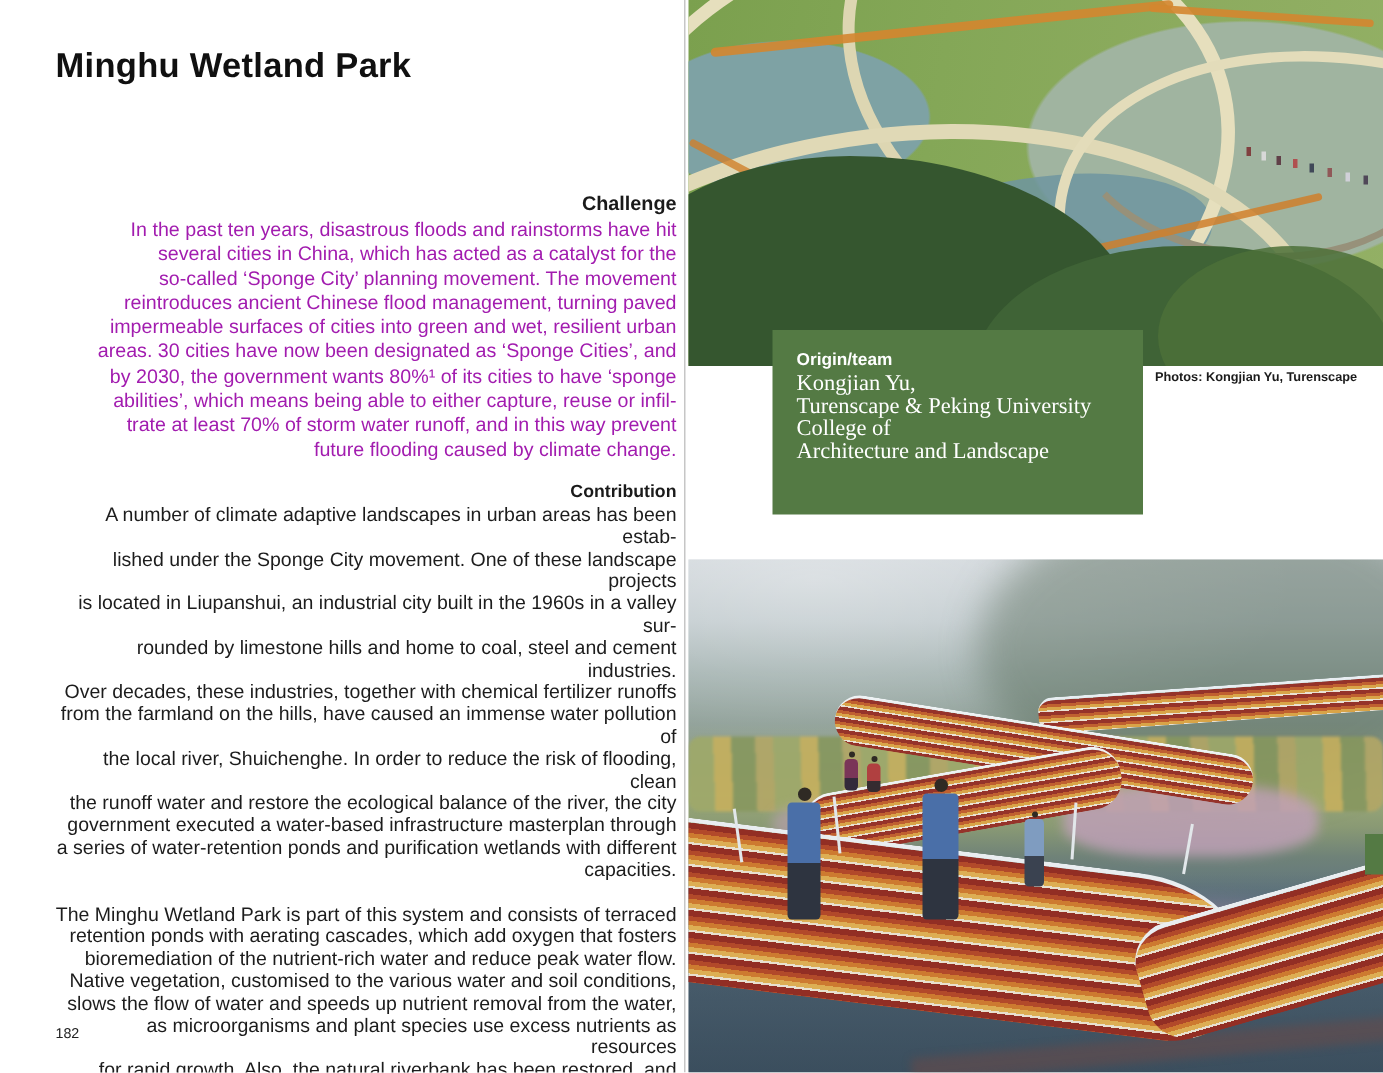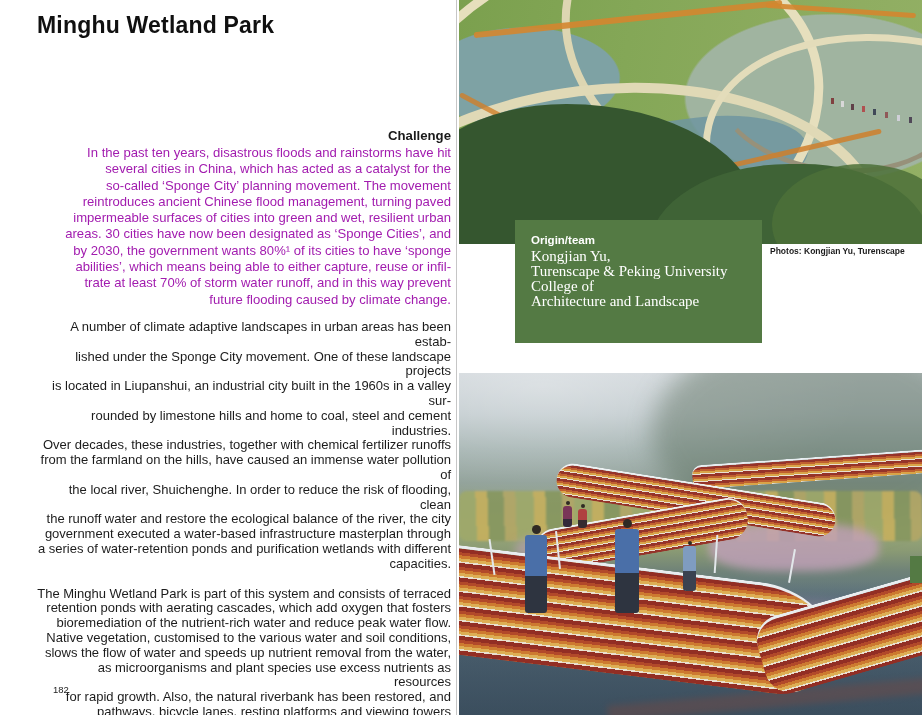--- a/index.html
+++ b/index.html
@@ -4,33 +4,33 @@
 <style>
   html,body{margin:0;padding:0;}
   body{
     width:922px;height:715px;position:relative;background:#ffffff;overflow:hidden;
     font-family:"Liberation Sans","DejaVu Sans",sans-serif;color:#1a1a1a;
   }
   .abs{position:absolute;}
   .pre{white-space:pre-line;}
 
   
-  .title-block{left:37px;top:12px;width:400px;}
+  .title-block{left:37px;top:30px;width:400px;}
   .page-title{font-size:23px;font-weight:bold;letter-spacing:.2px;color:#101010;margin:0;}
   .page-subtitle{font-size:15.5px;font-weight:normal;color:#202020;margin:4px 0 0 0;}
   .sec{left:37px;width:414px;text-align:right;}
   .sec-challenge{top:128px;}
   .sec-contribution{top:320px;}
   .sec h3{margin:0 0 2px 0;}
   .sec-challenge h3{font-size:13.2px;}
   .sec-contribution h3{font-size:11.8px;}
   .challenge-body{font-size:13.1px;line-height:16.3px;color:#a21caf;margin:0;}
   .contrib-body{font-size:13px;line-height:14.8px;color:#1c1c1c;margin:0;}
   .contrib-body.first{margin-bottom:15px;}
-  .page-number{left:37px;top:684px;font-size:9.5px;color:#222;margin-left:16px;}
+  .page-number{left:37px;top:684px;font-size:9.5px;color:#222;}
 
   
   .gutter{left:456px;top:0;width:1px;height:715px;background:#c6c6c6;}
 
   
   .photo{overflow:hidden;}
   .photo-top{left:459px;top:0;width:463px;height:244px;
     background:
       radial-gradient(ellipse 260px 150px at 80% 40%, #a0b4a0 0%, #a0b4a0 55%, rgba(160,180,160,0) 56%),
       radial-gradient(ellipse 190px 100px at 14% 32%, #7ea2a4 0%, #7ea2a4 50%, rgba(126,162,164,0) 51%),
@@ -115,20 +115,21 @@
 reintroduces ancient Chinese flood management, turning paved
 impermeable surfaces of cities into green and wet, resilient urban
 areas. 30 cities have now been designated as ‘Sponge Cities’, and
 by 2030, the government wants 80%¹ of its cities to have ‘sponge
 abilities’, which means being able to either capture, reuse or infil-
 trate at least 70% of storm water runoff, and in this way prevent
 future flooding caused by climate change.</p>
 </section>
 
 <section class="abs sec sec-contribution">
+  <h3>Contribution</h3>
   <p class="contrib-body pre first">A number of climate adaptive landscapes in urban areas has been estab-
 lished under the Sponge City movement. One of these landscape projects
 is located in Liupanshui, an industrial city built in the 1960s in a valley sur-
 rounded by limestone hills and home to coal, steel and cement industries.
 Over decades, these industries, together with chemical fertilizer runoffs
 from the farmland on the hills, have caused an immense water pollution of
 the local river, Shuichenghe. In order to reduce the risk of flooding, clean
 the runoff water and restore the ecological balance of the river, the city
 government executed a water-based infrastructure masterplan through
 a series of water-retention ponds and purification wetlands with different

